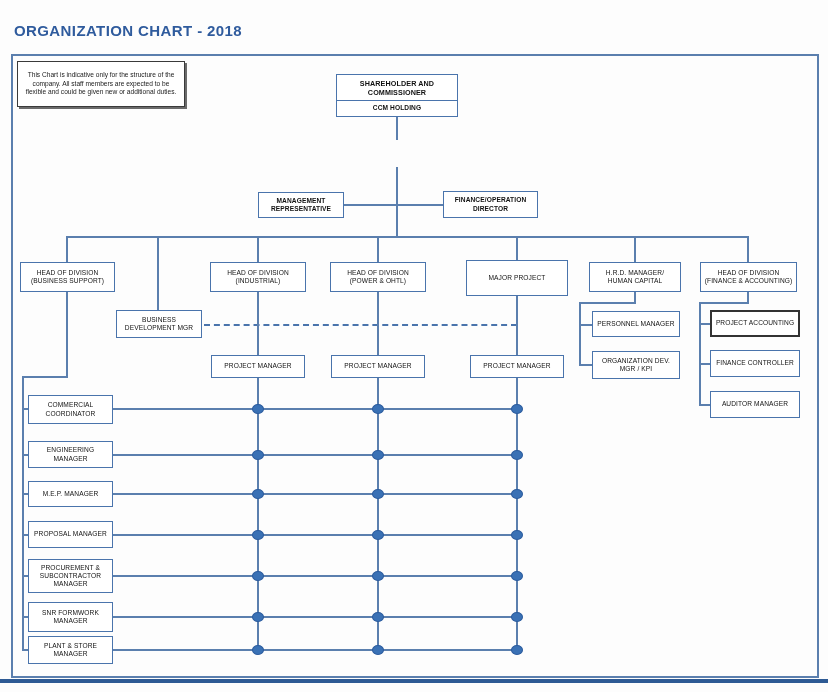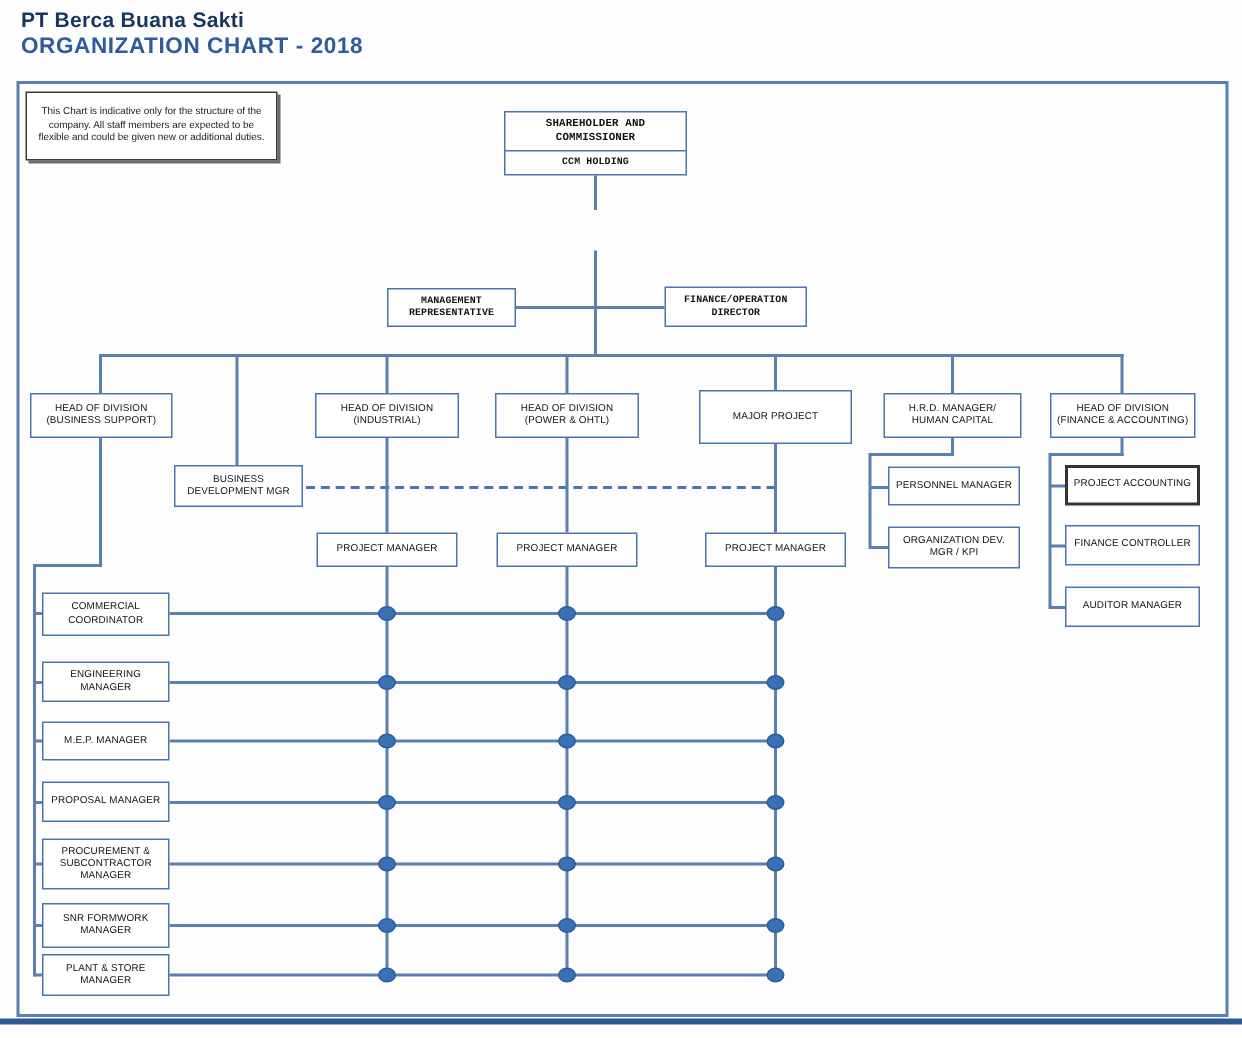--- a/index.html
+++ b/index.html
@@ -27,37 +27,36 @@
     border:1px solid #3a3a3a;background:#fff;box-shadow:2px 2px 0 #6b6b6b;
     font-size:6.6px;color:#222;display:flex;align-items:center;justify-content:center;
     text-align:center;padding:2px 4px;box-sizing:border-box;line-height:1.3;
   }
   .node{
     position:absolute;border:1.5px solid #4a74ac;background:#fff;color:#111;
     display:flex;align-items:center;justify-content:center;text-align:center;
     font-size:6.6px;line-height:1.25;padding:1px 3px;box-sizing:border-box;
     letter-spacing:.1px;
   }
-  .node.bold{font-weight:bold;font-size:7.2px;font-family:Liberation Mono, monospace;}
+  .node.bold{font-weight:bold;font-size:7.2px;}
   .node.dark{border:2px solid #333333;}
   .line{position:absolute;background:#5b7fae;}
   .dash-line{
     position:absolute;height:0;border-top:2px dashed #4a74ac;
   }
   .dot{
     position:absolute;width:12px;height:10px;border-radius:50%;
     background:#3a71b5;border:1px solid #2c5c9e;box-sizing:border-box;
   }
 </style>
 </head>
 <body>
 
 <div id="canvas">
 
-  <div class="company-title">PT Berca Buana Sakti</div>
   <div class="chart-title">ORGANIZATION CHART - 2018</div>
 
   <div class="outer-border"></div>
   <div class="bottom-bar"></div>
 
   <div class="note-box">This Chart is indicative only for the structure of the company. All staff members are expected to be flexible and could be given new or additional duties.</div>
 
   <div class="node bold" style="left:336px;top:74px;width:122px;height:27px;">SHAREHOLDER AND COMMISSIONER</div>
   <div class="node bold" style="left:336px;top:100px;width:122px;height:17px;font-size:6.6px;">CCM HOLDING</div>
   <div class="node bold" style="left:258px;top:192px;width:86px;height:26px;font-size:6.6px;">MANAGEMENT REPRESENTATIVE</div>

